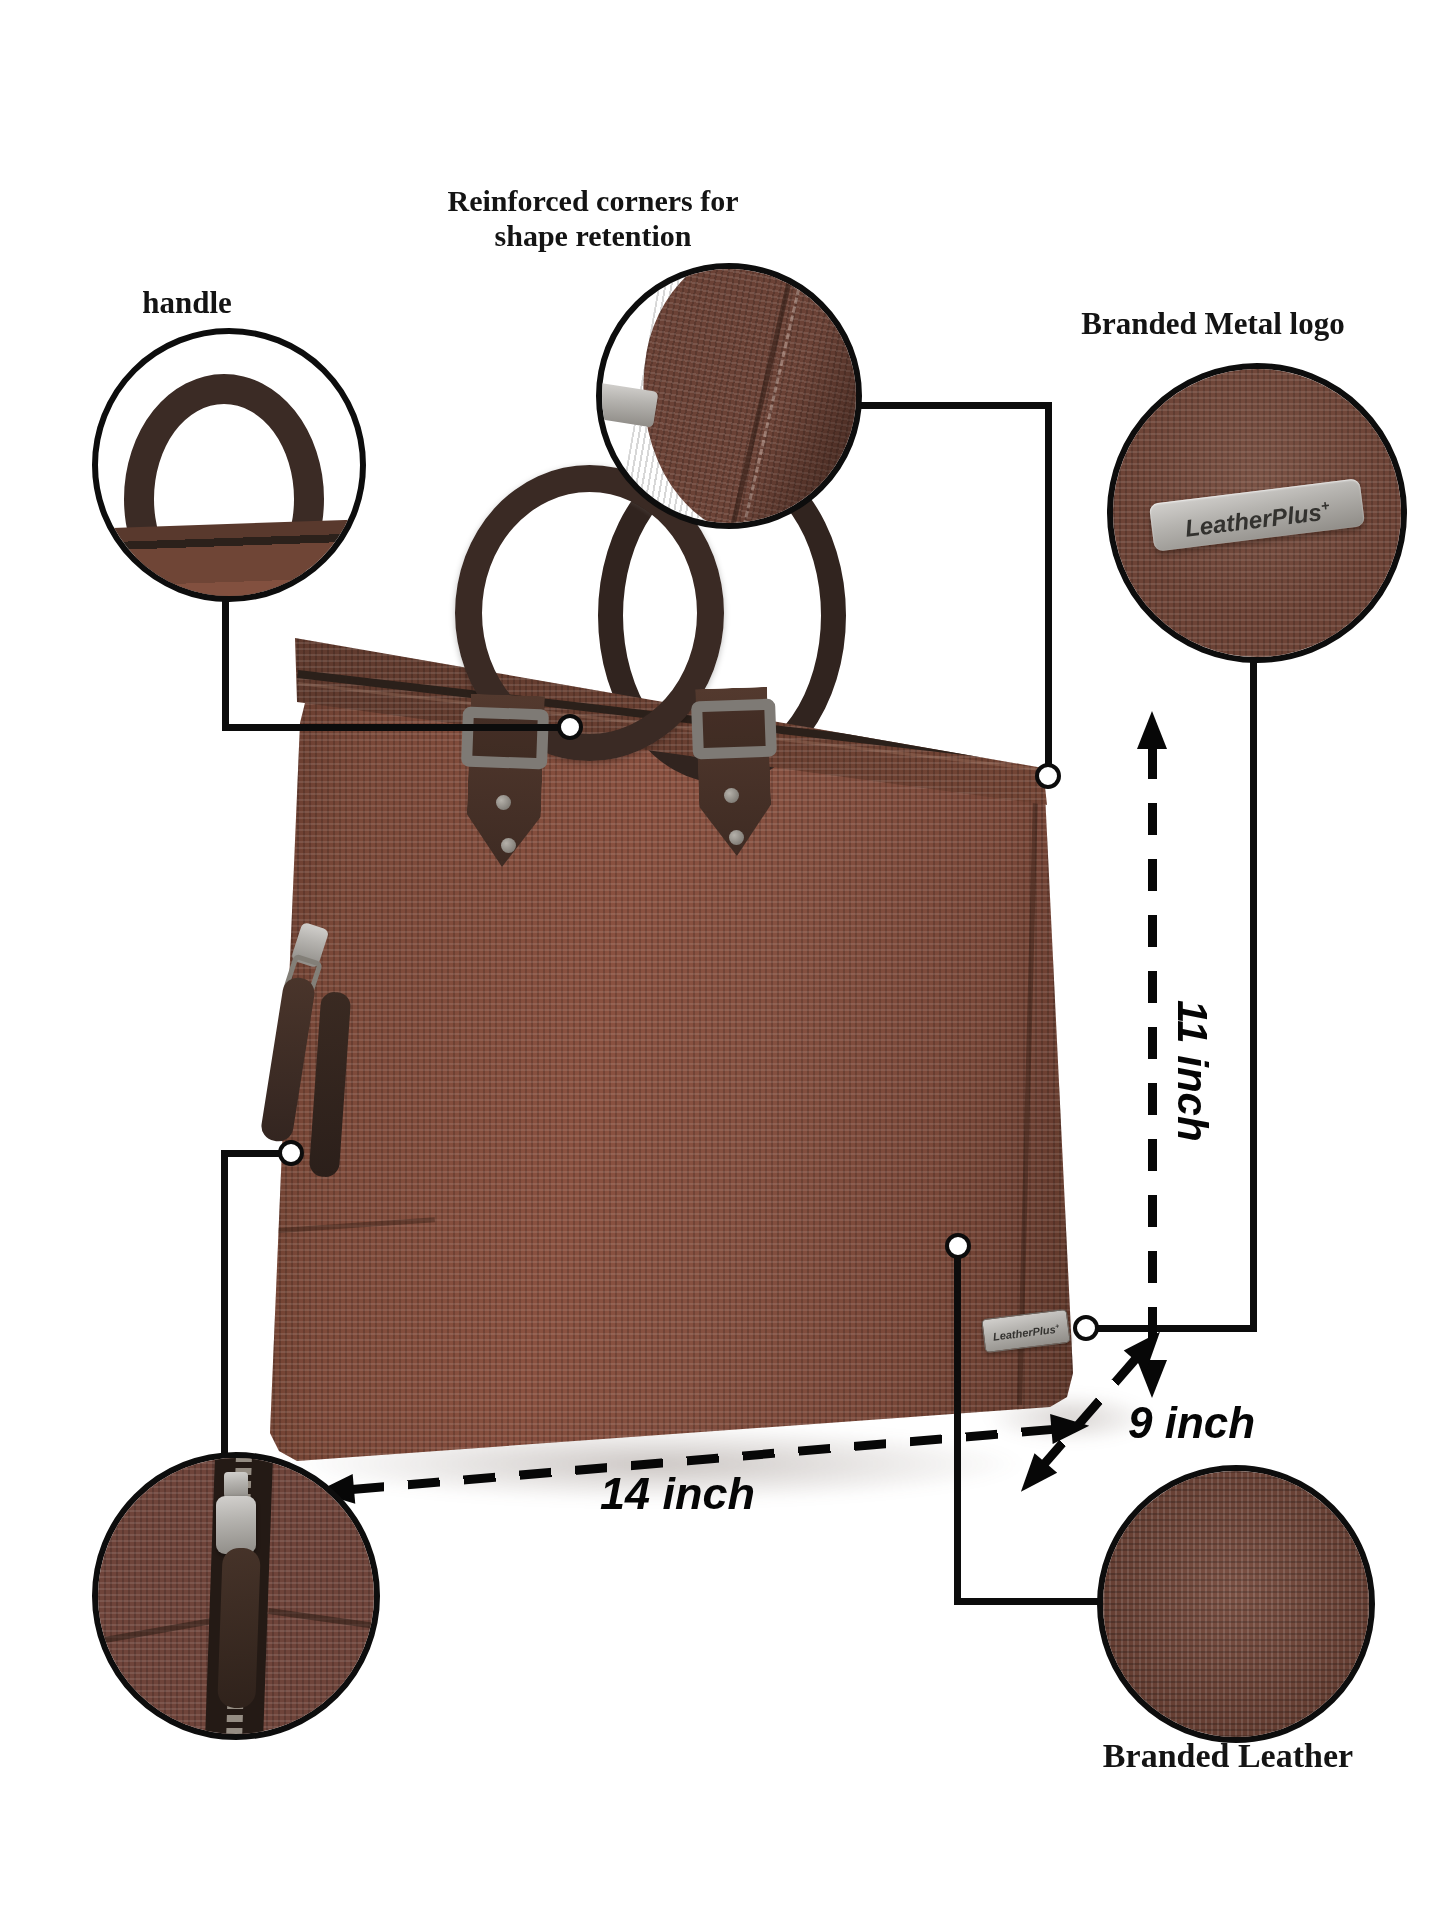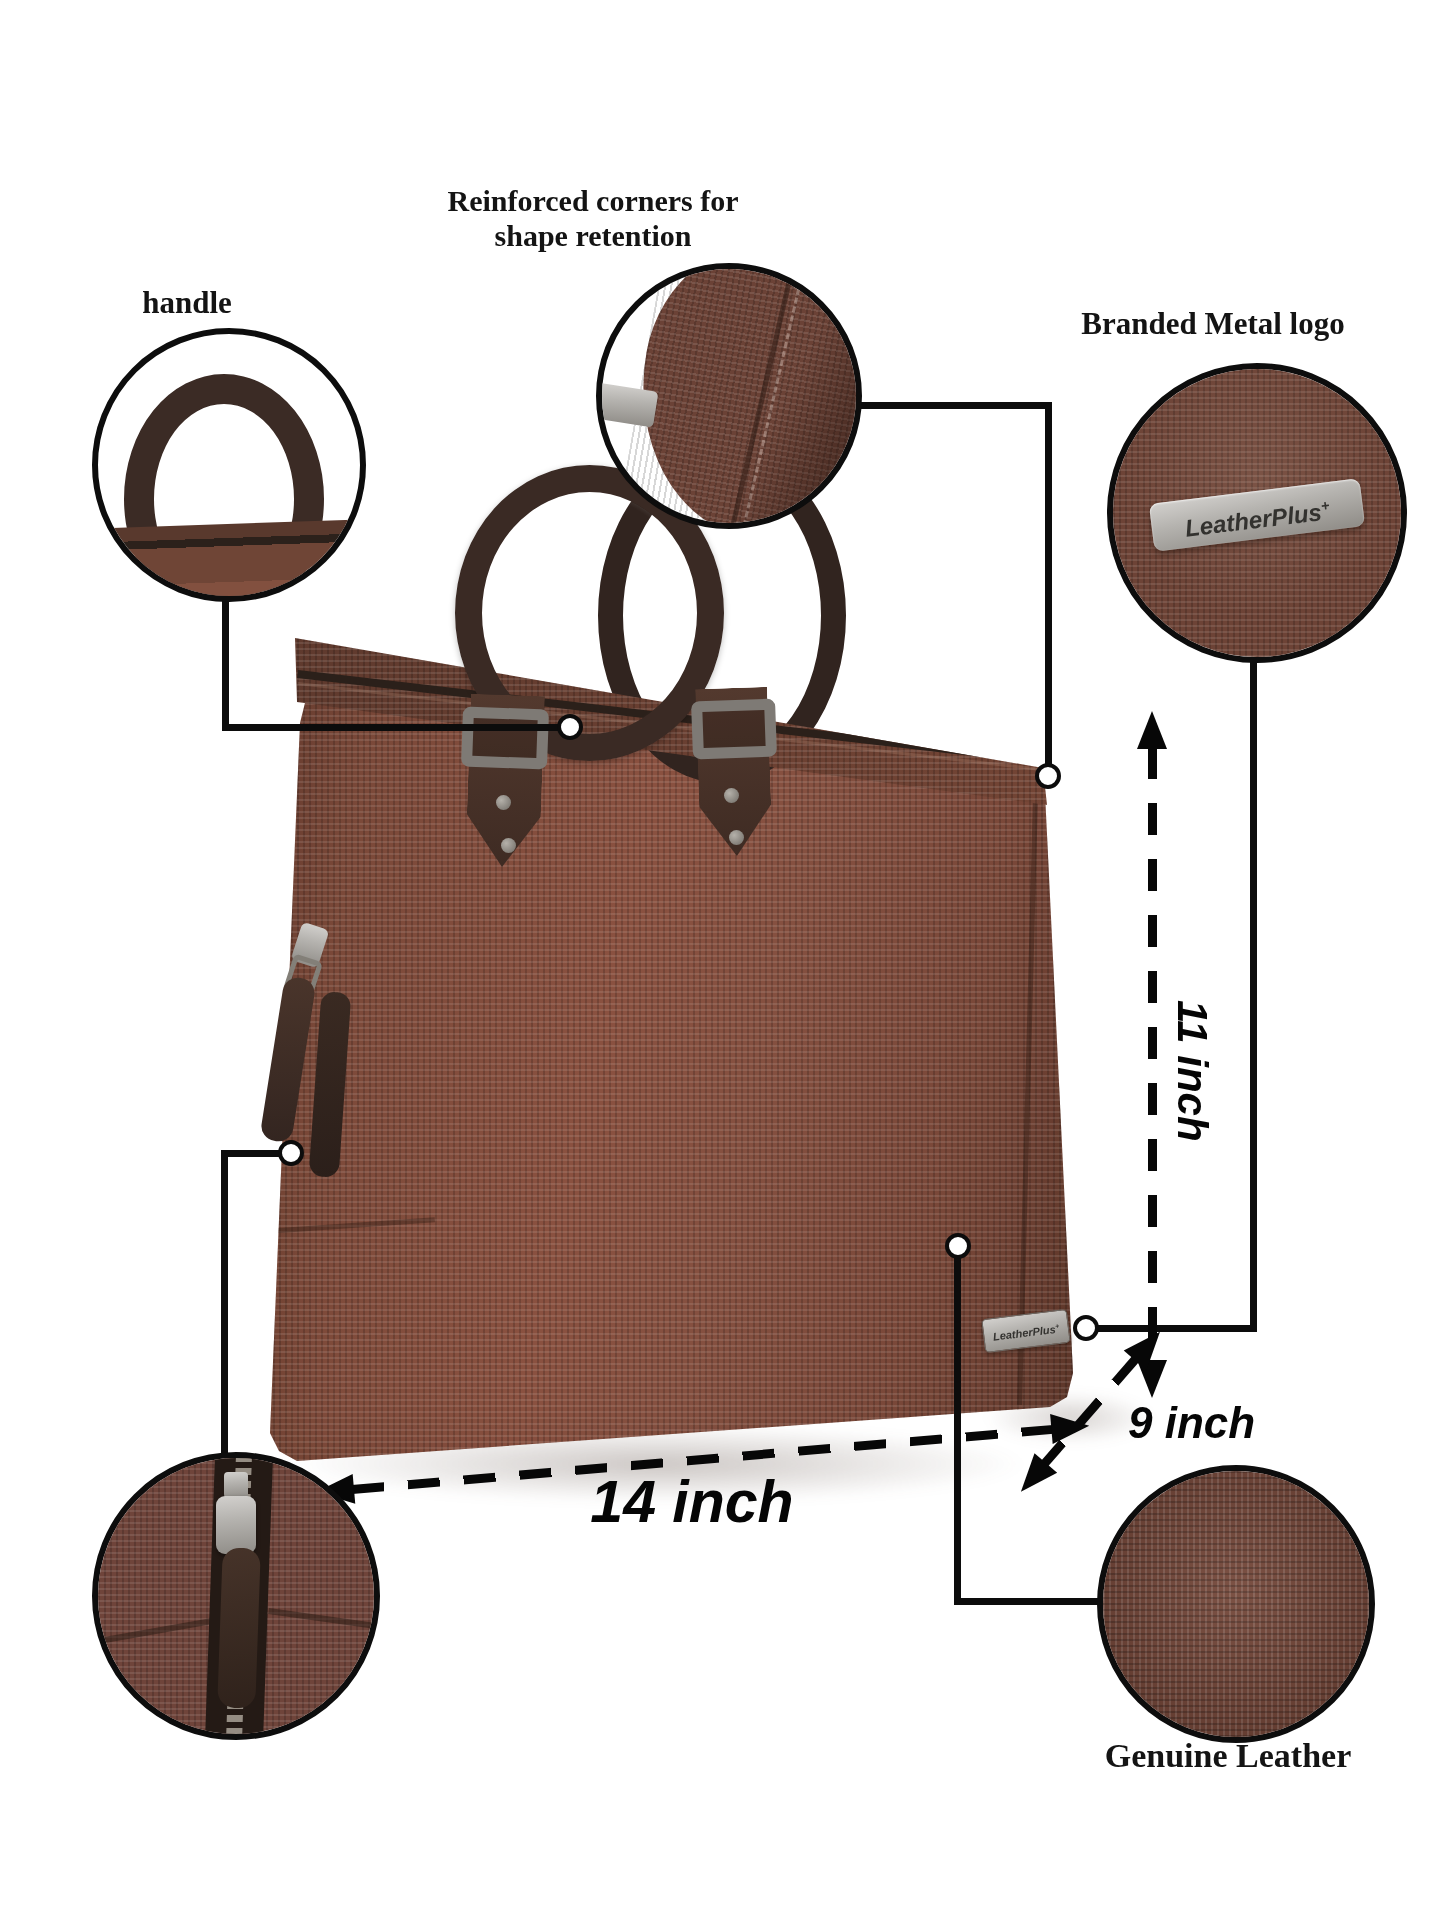--- a/index.html
+++ b/index.html
@@ -57,21 +57,21 @@
 
   <div class="feat" style="left:27px;top:248px;width:320px;font-size:31px;">
     <br>
     <span>handle</span>
   </div>
   <div class="feat" style="left:1048px;top:306px;width:330px;font-size:31px;">Branded Metal logo</div>
   <div class="feat" style="left:428px;top:183px;width:330px;font-size:30px;">
     <span>Reinforced corners for</span><br>
     <span>shape retention</span>
   </div>
-  <div class="feat" style="left:1048px;top:1736px;width:360px;font-size:34px;">Genuine Leather</div>
+  <div class="feat" style="left:1048px;top:1736px;width:360px;font-size:34px;">Branded Leather</div>
 
   <div class="abs" style="left:290px;top:1425px;width:740px;height:78px;filter:blur(6px);
        background:radial-gradient(ellipse at 50% 50%, rgba(70,50,40,.28) 0%, rgba(70,50,40,0) 70%);"></div>
   <div class="abs" style="left:985px;top:1392px;width:170px;height:52px;filter:blur(6px);
        background:radial-gradient(ellipse at 50% 50%, rgba(70,50,40,.22) 0%, rgba(70,50,40,0) 70%);"></div>
 
   <div id="bag-face">
     <div class="fill"></div>
     <div class="tex"></div>
     <div class="abs" style="left:770px;top:150px;width:5px;height:610px;background:rgba(40,22,15,.40);transform:rotate(1.5deg);"></div>
@@ -139,21 +139,21 @@
   <div class="dash v" style="left:1148px;top:747px;width:9px;height:615px;">
     <span class="arrU"></span>
     <span class="arrD"></span>
   </div>
   <div class="dim" style="left:1168px;top:1000px;height:190px;font-size:42px;writing-mode:vertical-rl;">11 inch</div>
 
   <div class="dash h" style="left:352px;top:1485px;width:704px;transform:rotate(-4.9deg);transform-origin:0 50%;">
     <span class="arrL"></span>
     <span class="arrR"></span>
   </div>
-  <div class="dim" style="left:572px;top:1468px;width:240px;text-align:center;font-size:59px;">14 inch</div>
+  <div class="dim" style="left:600px;top:1468px;width:240px;font-size:45px;">14 inch</div>
 
   <div class="dash h" style="left:1136px;top:1354px;width:140px;transform:rotate(131deg);transform-origin:0 50%;">
     <span class="arrL"></span>
     <span class="arrR"></span>
   </div>
   <div class="dim" style="left:1128px;top:1398px;font-size:44px;">9 inch</div>
 
   <div class="circle" style="left:92px;top:328px;width:262px;height:262px;">
     <div class="ring" style="left:26px;top:40px;width:140px;height:190px;border:30px solid #3b2b25;"></div>
     <div class="abs" style="left:-10px;top:190px;width:282px;height:95px;transform:rotate(-2deg);

